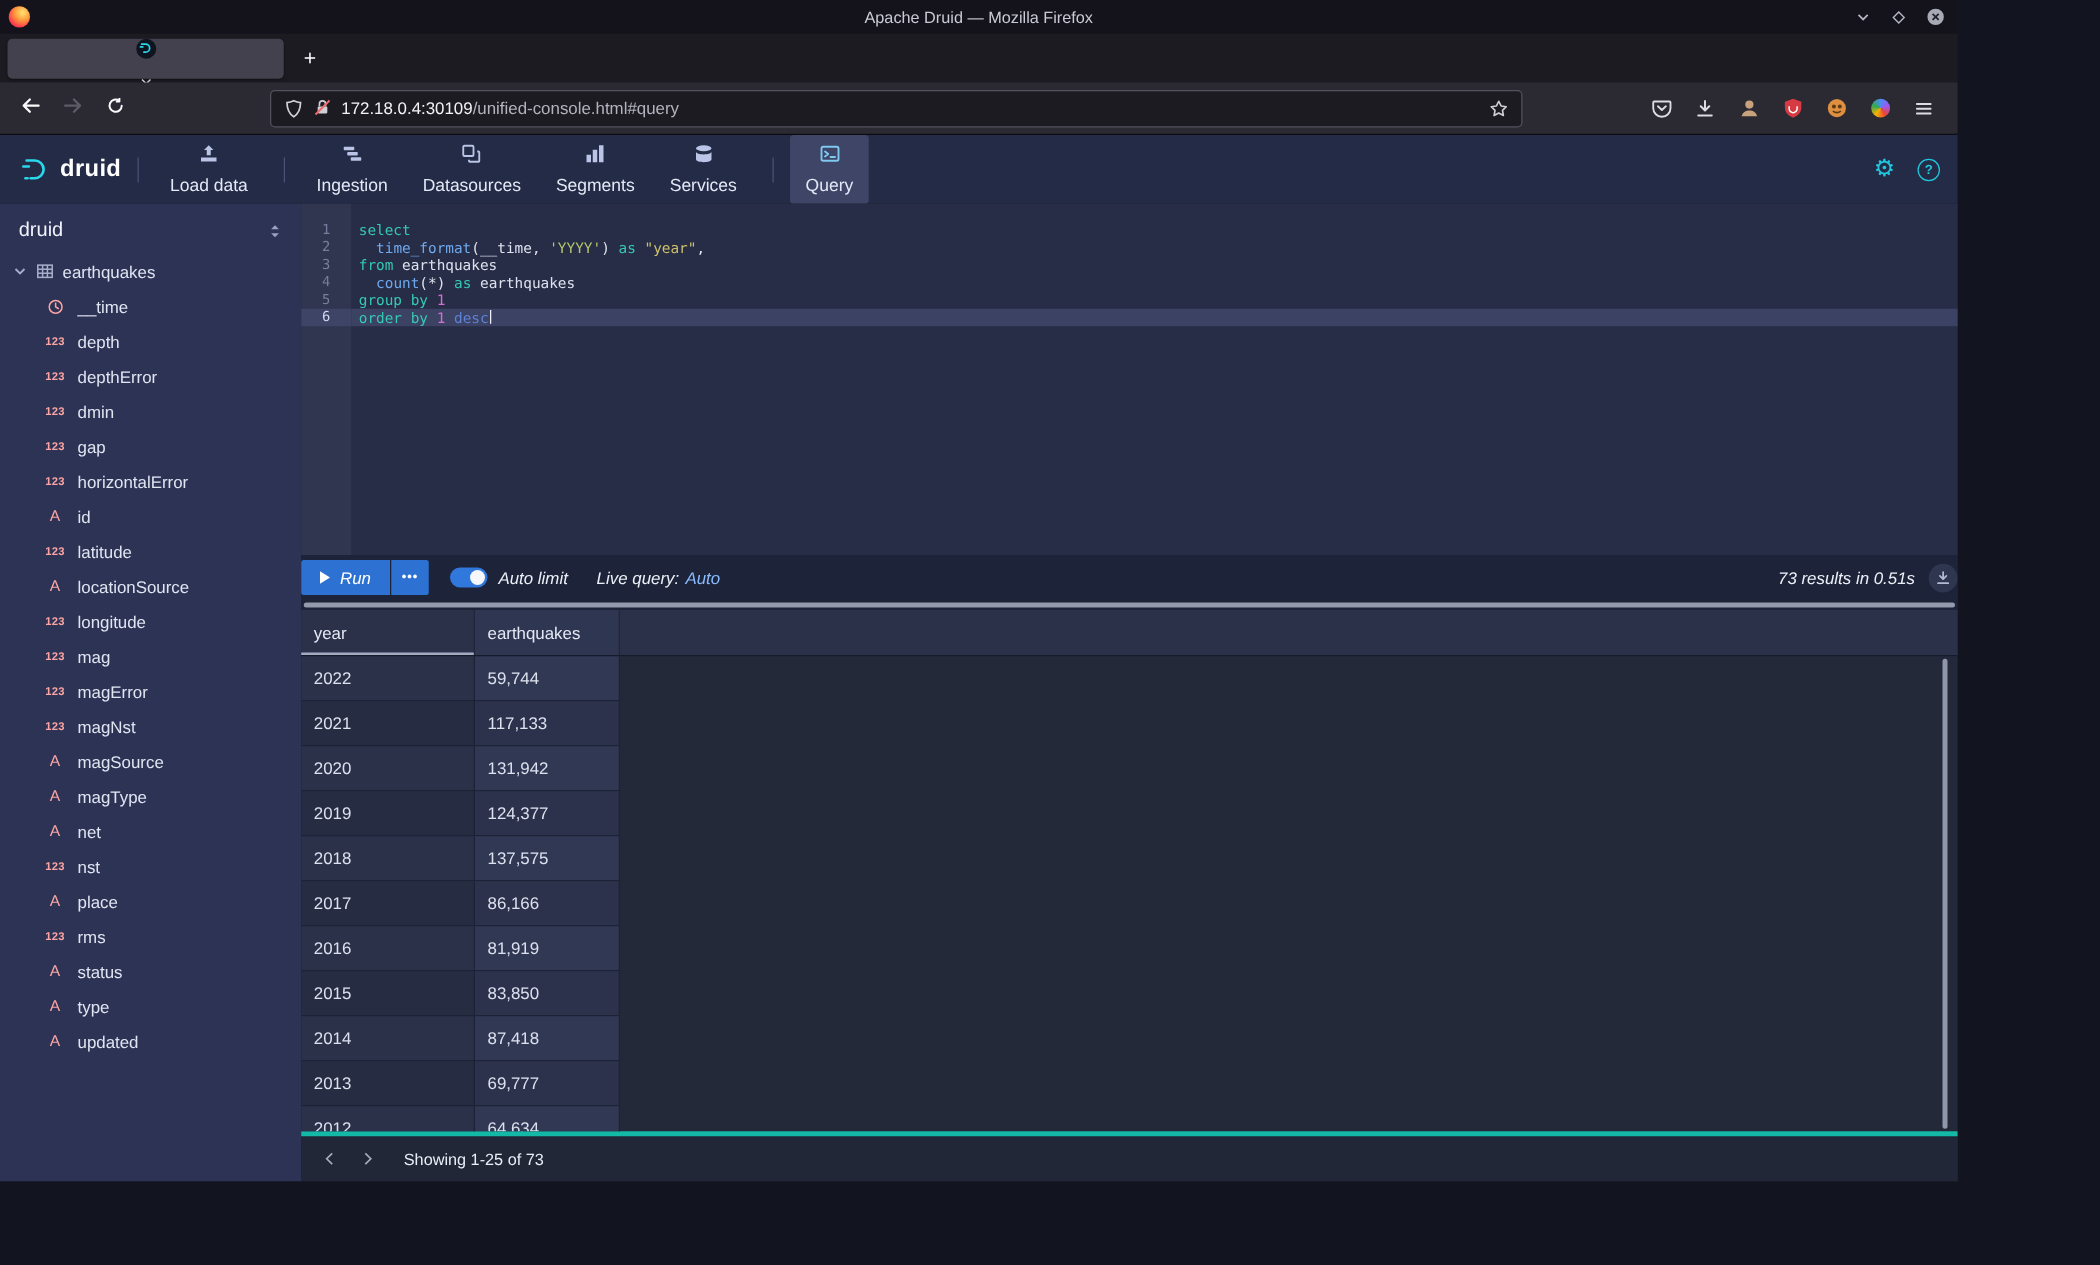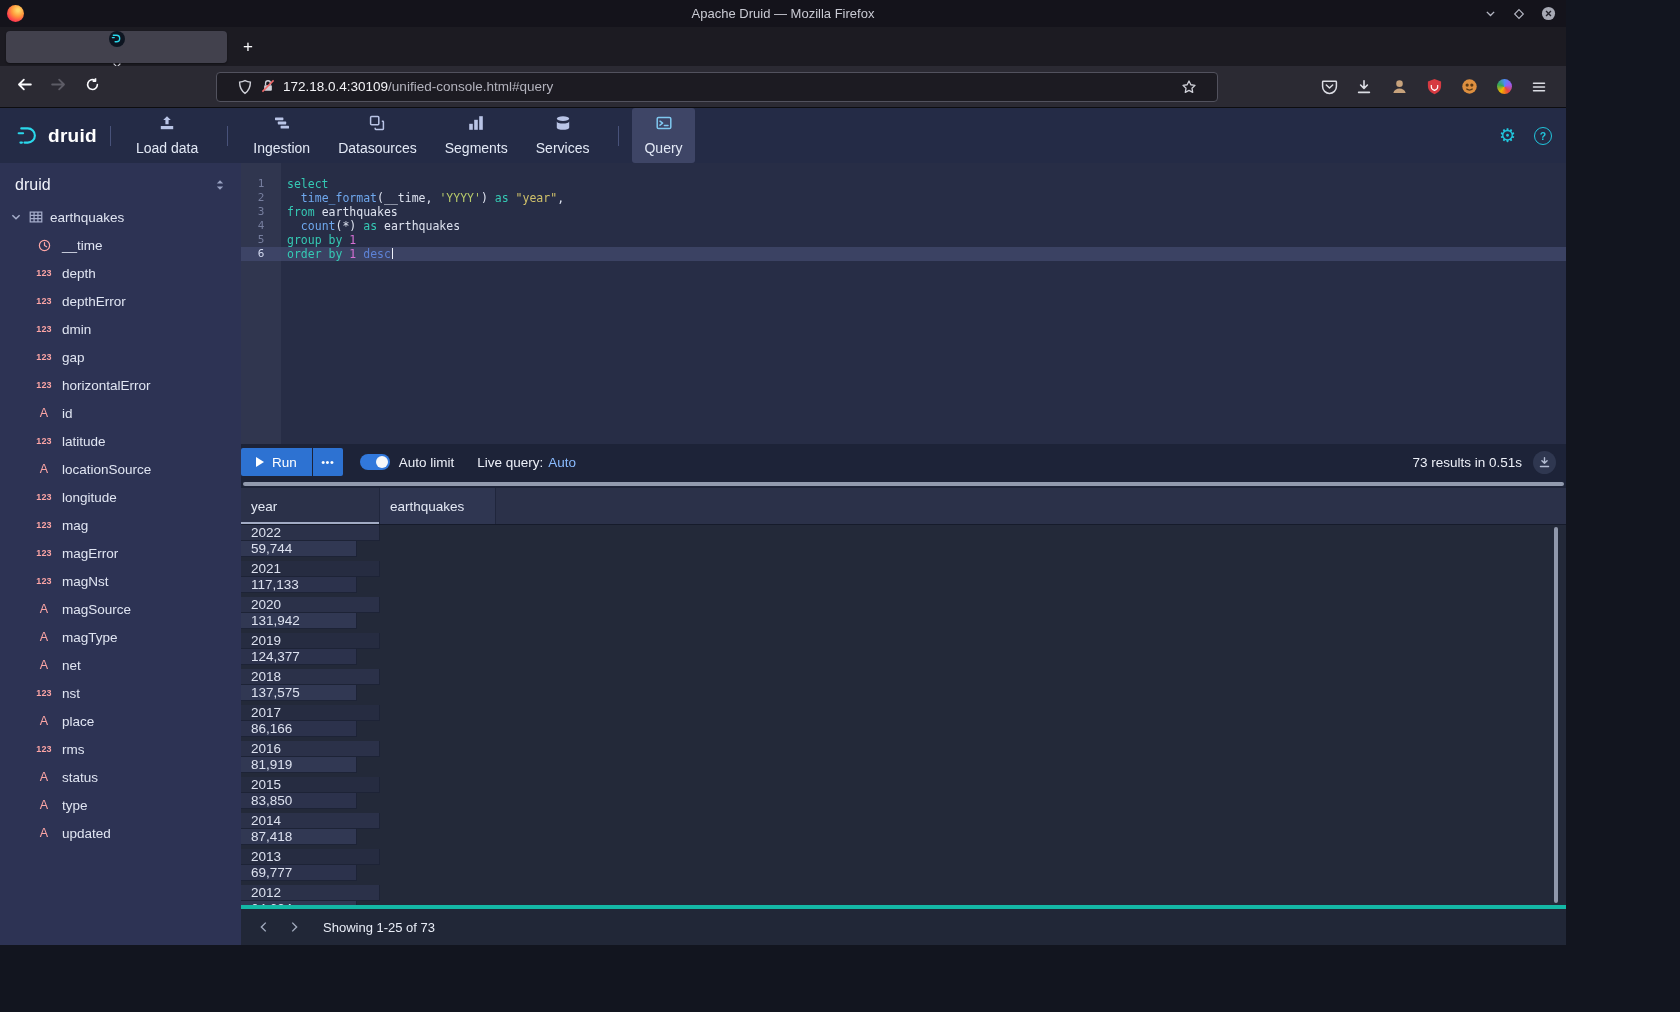--- a/index.html
+++ b/index.html
@@ -25,21 +25,21 @@
           color:#fbfbfe;font-size:17px;border-radius:4px;}
 
   
   .navbar{flex:0 0 42px;background:#2b2a33;display:flex;align-items:center;padding:0 8px;
           border-bottom:1px solid #0d0d10;box-sizing:border-box;}
   .nav-btns{display:flex;align-items:center;}
   .nav-btn{width:32px;height:32px;border-radius:4px;display:flex;align-items:center;justify-content:center;
            color:#fbfbfe;margin-right:2px;}
   .nav-btn.disabled{color:#5d5c66;}
   .urlbar{margin-left:106px;width:1002px;height:30px;background:#1c1b22;border:1px solid #52525e;border-radius:4px;
-          display:flex;align-items:center;padding:0 20px;box-sizing:border-box;gap:8px;}
+          display:flex;align-items:center;padding:0 10px;box-sizing:border-box;gap:8px;}
   .ub-icon{display:flex;color:#cfd0d8;}
   .url-text{font-size:13.5px;color:#f3f3f6;flex:1;white-space:nowrap;overflow:hidden;}
   .url-path{color:#b3b3bd;}
   .tb-icons{margin-left:auto;display:flex;align-items:center;gap:5px;padding-right:4px;}
   .tb-icon{width:30px;height:30px;border-radius:4px;display:flex;align-items:center;justify-content:center;color:#dcdde4;}
   .pinwheel{width:15px;height:15px;border-radius:50%;
             background:conic-gradient(from 0deg,#4c8bf5,#9b59f0,#e8453c,#f5b400,#34a853,#4c8bf5);}
 
   
   .app{flex:1;display:flex;flex-direction:column;min-height:0;}
@@ -81,21 +81,21 @@
   .gut-line{height:14px;line-height:14px;text-align:center;}
   .gut-line.current{background:#3d4466;color:#d3daf0;}
   .code{flex:1;padding-top:14px;color:#dde2ef;}
   .code-line{height:14px;line-height:14px;padding-left:6px;white-space:pre;}
   .code-line.current{background:#3b4263;}
   .tok-kw{color:#35c9b4;} .tok-kw2{color:#5d82d6;} .tok-fn{color:#6fa8ee;}
   .tok-str{color:#b6c86a;} .tok-qid{color:#cfc06a;} .tok-num{color:#d56fd3;} .tok-pl{color:#dde2ef;}
   .cursor{display:inline-block;width:1px;height:11px;background:#eef1fa;margin-left:1px;vertical-align:-1px;}
 
   
-  .runbar{flex:0 0 36px;background:#1d2338;display:flex;align-items:center;padding-right:10px;}
+  .runbar{flex:0 0 36px;background:#1d2338;display:flex;align-items:center;padding-right:0;font-style:italic;}
   .run-btn{height:28px;background:#2d72d2;color:#fff;display:flex;align-items:center;gap:8px;padding:0 15px;
            font-size:13.5px;border-radius:2px 0 0 2px;}
   .play{width:0;height:0;border-left:8px solid #fff;border-top:5px solid transparent;border-bottom:5px solid transparent;}
   .more-btn{width:30px;height:28px;background:#2d72d2;color:#fff;margin-left:1px;border-radius:0 2px 2px 0;
             display:flex;align-items:center;justify-content:center;font-size:11px;letter-spacing:.5px;}
   .switch{margin-left:17px;width:30px;height:16px;border-radius:8px;background:#3178dc;position:relative;}
   .knob{position:absolute;top:2px;right:2px;width:12px;height:12px;border-radius:50%;background:#f6f7f9;}
   .switch-label,.live-label,.result-info{font-size:13.5px;color:#edf0f8;}
   .switch-label{margin-left:9px;}
   .live-label{margin-left:23px;}
@@ -107,21 +107,21 @@
   
   .hscroll{flex:0 0 8px;background:#1d2338;display:flex;align-items:center;padding:0 2px;}
   .hthumb{height:4px;width:100%;background:#929aae;border-radius:2px;}
   .thead{flex:0 0 37px;background:#2b3149;display:flex;border-bottom:1px solid #161b2b;box-sizing:border-box;}
   .th{display:flex;align-items:center;padding:0 10px;box-sizing:border-box;font-size:13.5px;color:#e4e9f5;
       border-right:1px solid #20263c;}
   .th-year{width:139px;position:relative;}
   .th-year::after{content:"";position:absolute;left:0;bottom:0;width:100%;height:2px;background:#a2abc4;}
   .th-eq{width:116px;background:rgba(130,160,230,.05);}
   .tbody{flex:1;position:relative;overflow:hidden;}
-  .trow{display:flex;height:36px;flex-direction:column;}
+  .trow{display:flex;height:36px;}
   .cell{display:flex;align-items:center;padding:0 10px;box-sizing:border-box;font-size:13.5px;color:#dce1ef;
         border-right:1px solid #1d2336;border-bottom:1px solid #1d2336;}
   .cell-year{width:139px;}
   .cell-eq{width:116px;}
   .trow.even .cell{background:#2b3149;}
   .trow.odd .cell{background:#262c41;}
   .trow.even .cell-eq{background:#313853;text-align:right;}
   .trow.odd .cell-eq{background:#2c324c;}
   .vscroll{position:absolute;top:2px;right:8px;bottom:2px;width:4px;border-radius:2px;background:#8f97ab;}
   .pager{flex:0 0 40px;background:#212737;border-top:4px solid #14b8a6;box-sizing:border-box;display:flex;

